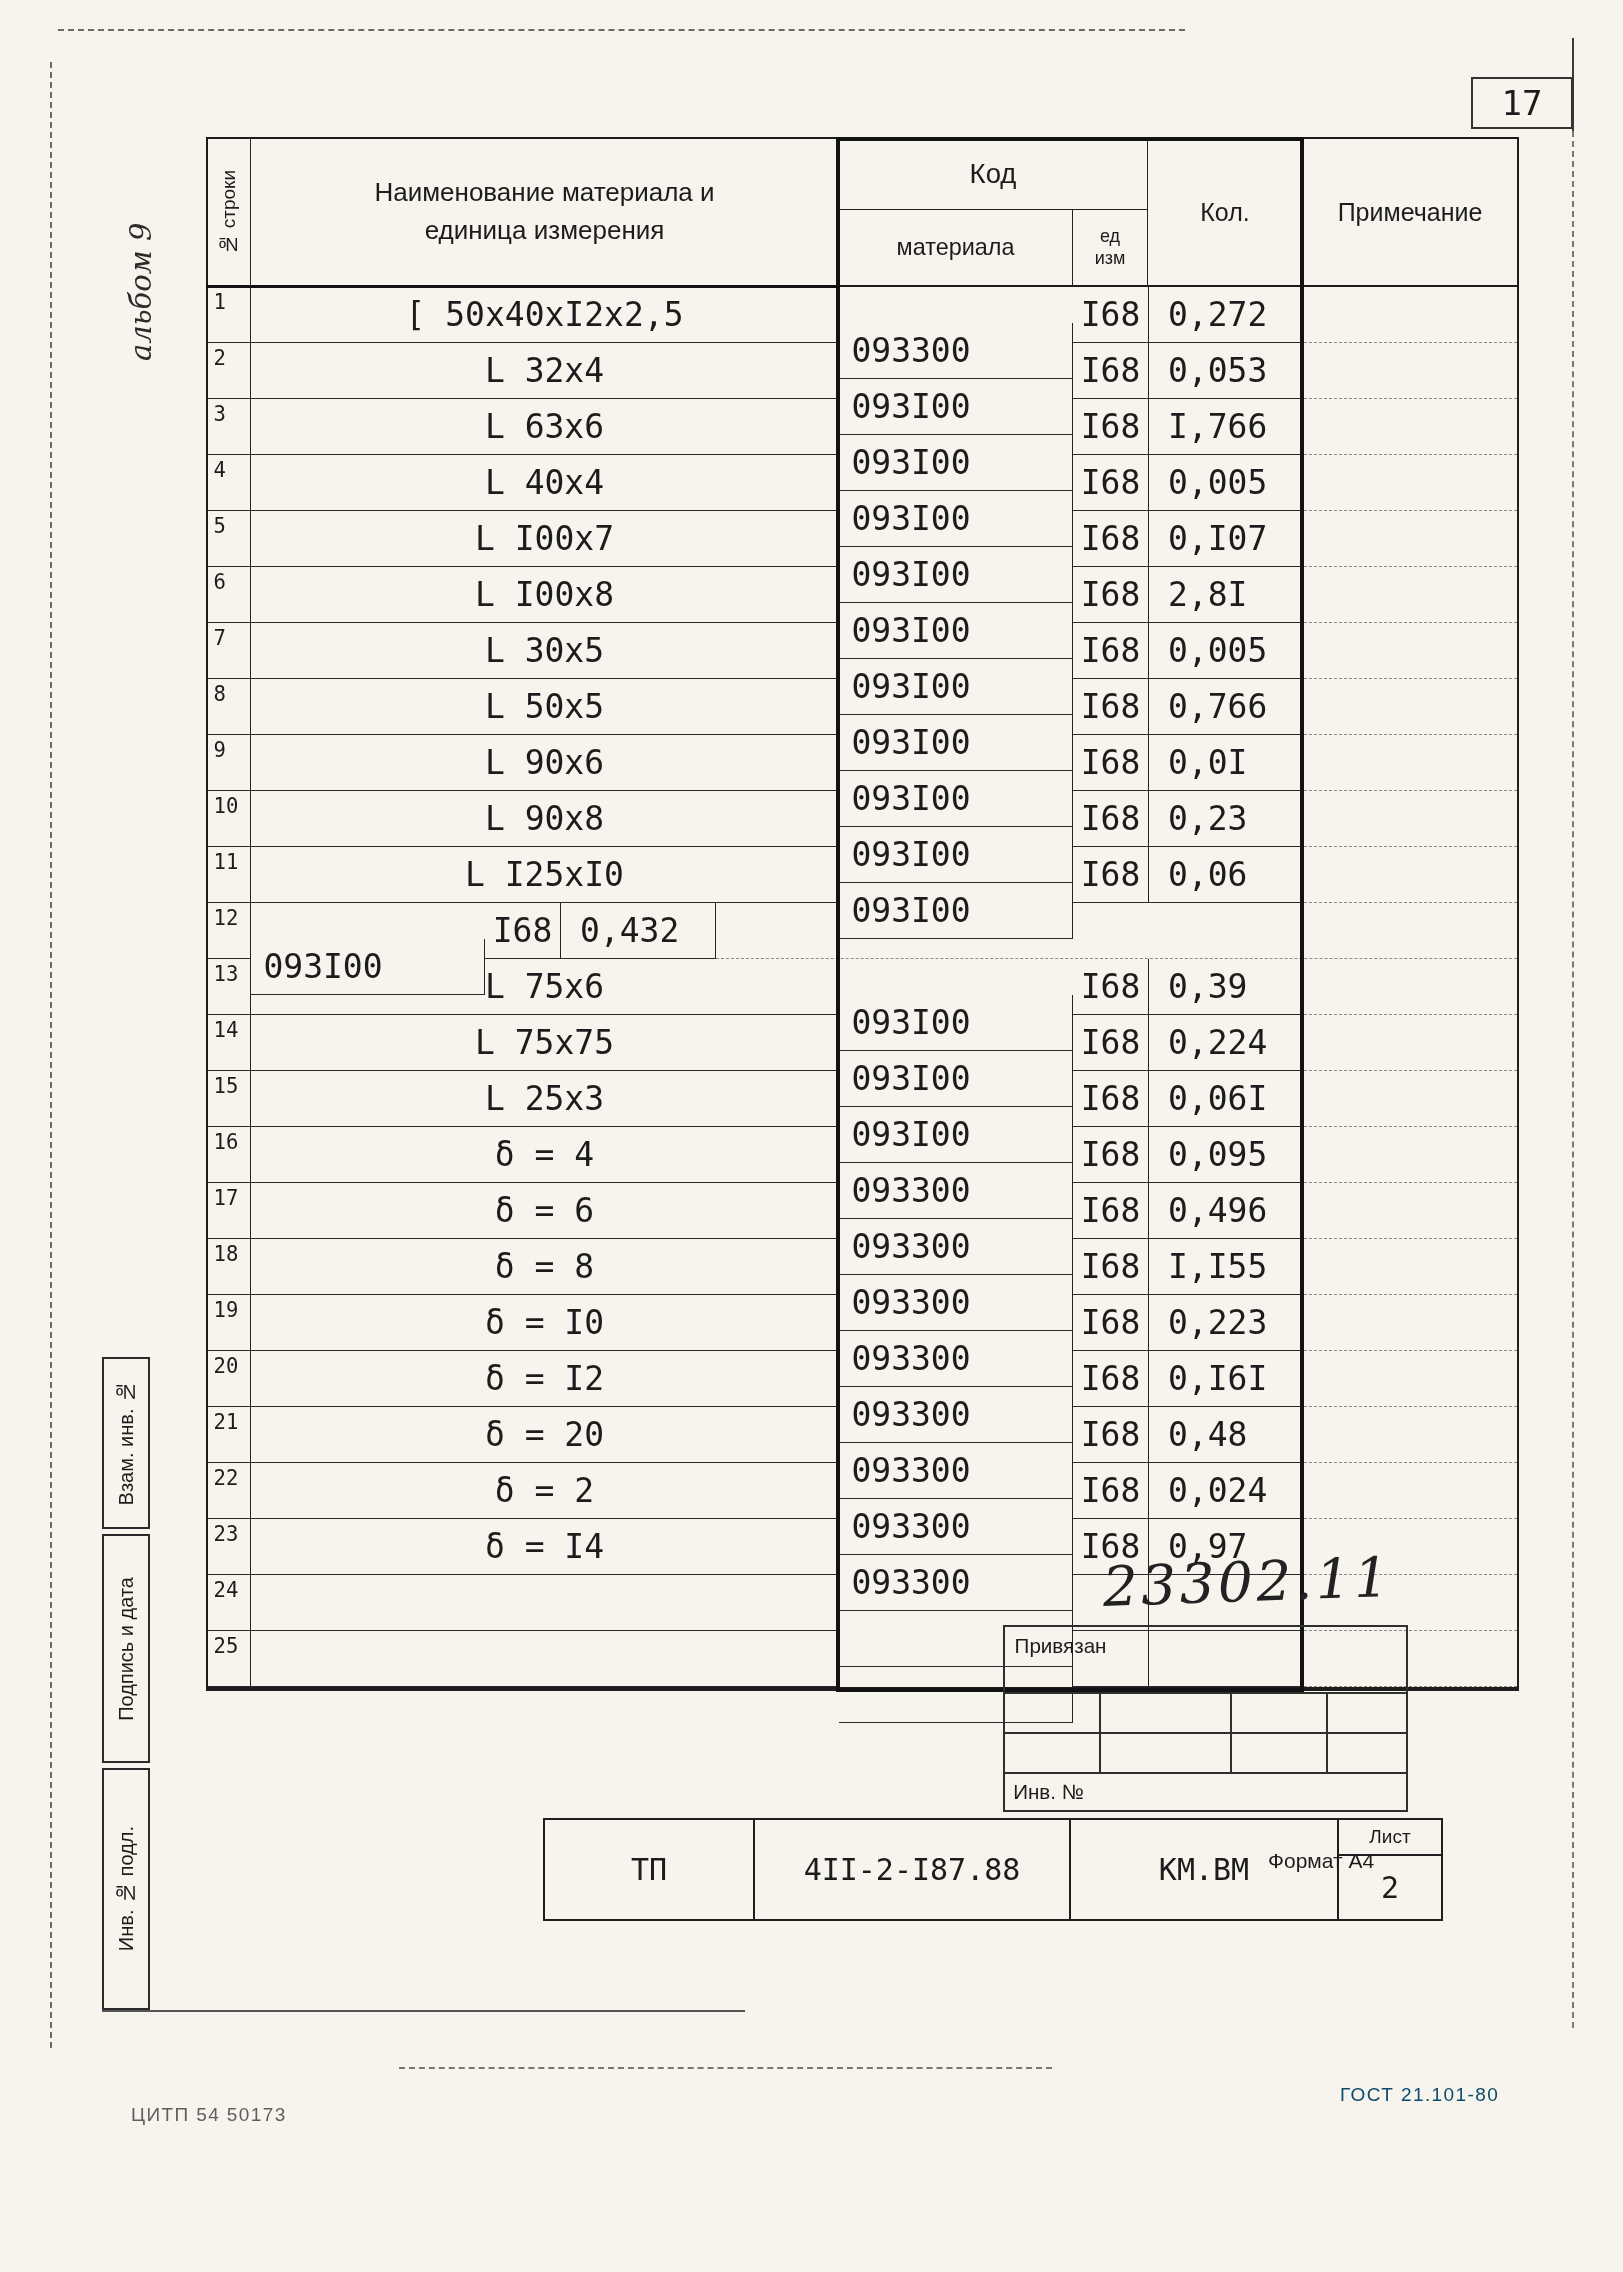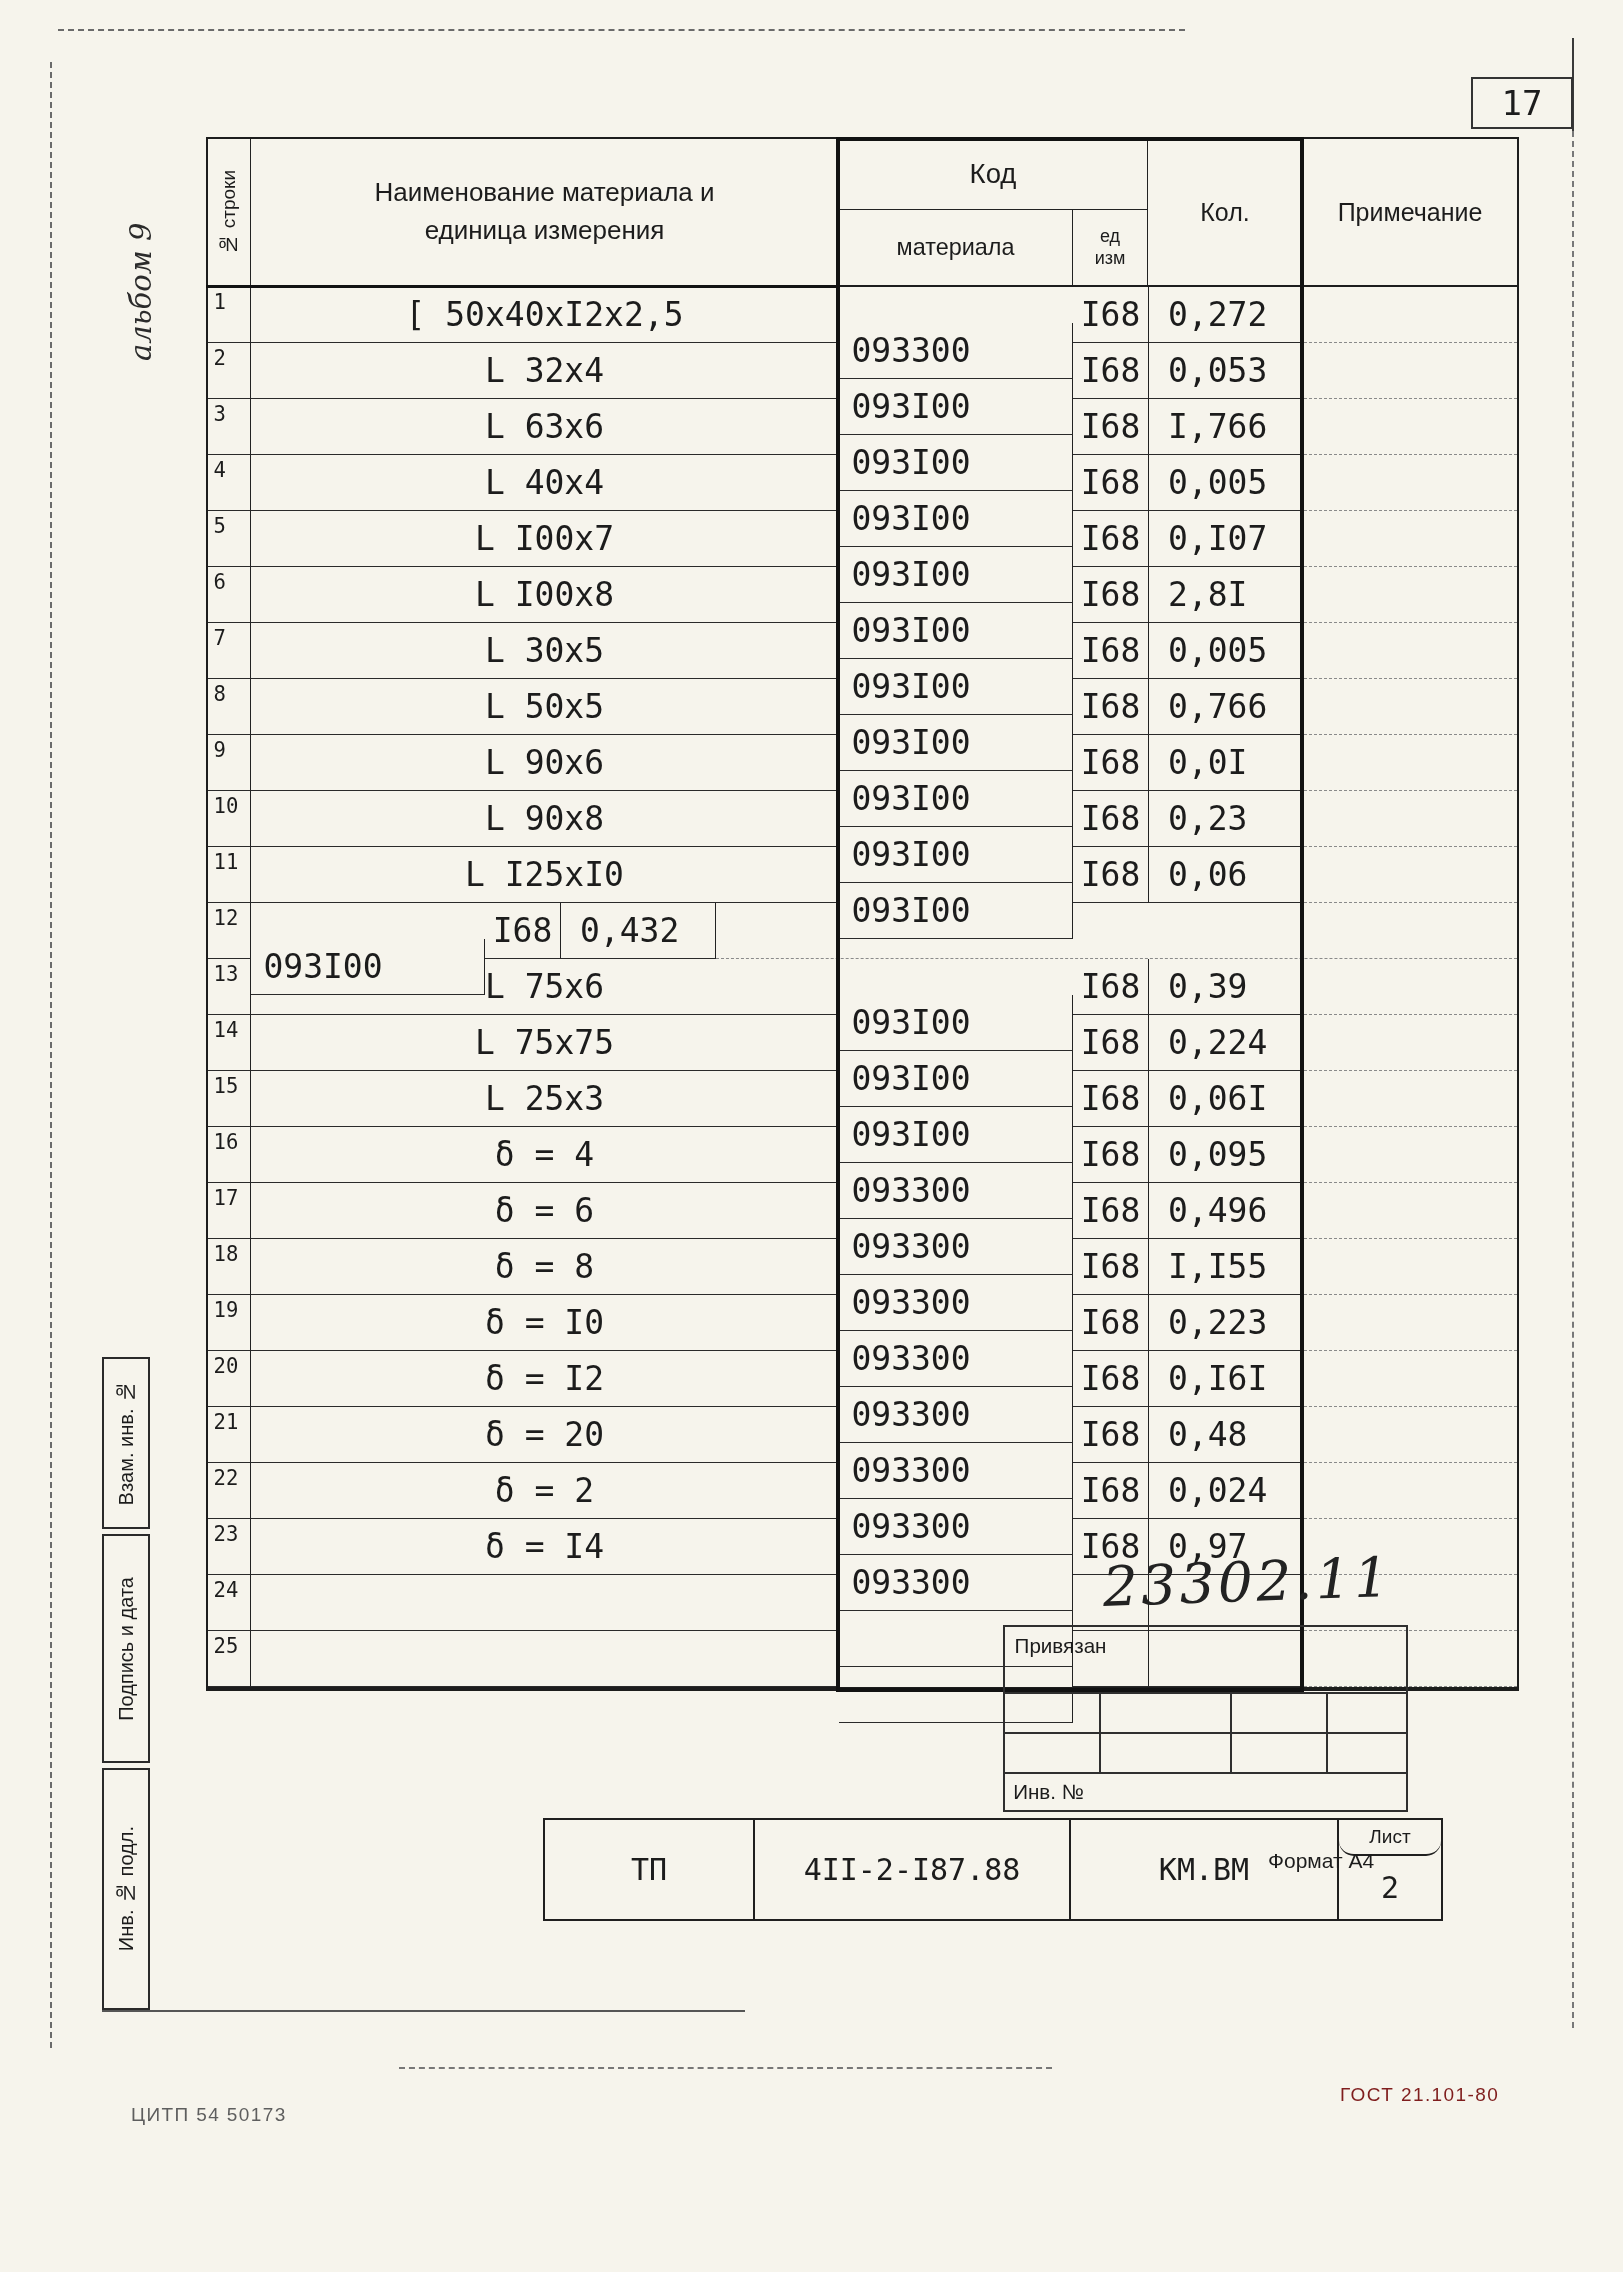--- a/index.html
+++ b/index.html
@@ -100,27 +100,27 @@
             font-family:"Liberation Sans", sans-serif; font-size:20.6px; }
 
   
   .titleblock { left:543px; top:1818px; width:900px; height:103px; border:2.7px solid #1f1f1f; display:flex; }
   .tb-cell { border-right:2.1px solid #1f1f1f; display:flex; align-items:center; justify-content:center; font-size:30px; }
   .tb-tp   { width:210px; }
   .tb-code { width:316px; }
   .tb-mark { width:268px; }
   .tb-sheet { flex:1; border-right:none; display:flex; flex-direction:column; }
   .tb-sheet-label { height:36px; border-bottom:2.1px solid #1f1f1f; display:flex; align-items:center; justify-content:center;
-                    font-family:"Liberation Sans", sans-serif; font-size:19px;border-radius:15px; }
+                    font-family:"Liberation Sans", sans-serif; font-size:19px; }
   .tb-sheet-num { flex:1; display:flex; align-items:center; justify-content:center; font-size:30px; }
 
   .format { left:1268px; top:1849px; font-family:"Liberation Sans", sans-serif; font-size:21px; }
 
   .footer-left  { left:131px;  top:2104px; font-family:"Liberation Sans", sans-serif; font-size:19px; color:#5e5e5e; letter-spacing:1.4px; }
-  .footer-right { left:1340px; top:2084px; font-family:"Liberation Sans", sans-serif; font-size:19px; color:#7f1d1d; letter-spacing:1.4px; }
+  .footer-right { left:1340px; top:2084px; font-family:"Liberation Sans", sans-serif; font-size:19px; color:#0c4a6e; letter-spacing:1.4px; }
 </style>
 </head>
 <body>
 
 <div class="abs frame-top"></div>
 <div class="abs frame-left"></div>
 <div class="abs frame-right"></div>
 <div class="abs corner-line"></div>
 <div class="abs bottom-line"></div>
 <div class="abs bottom-dash"></div>

